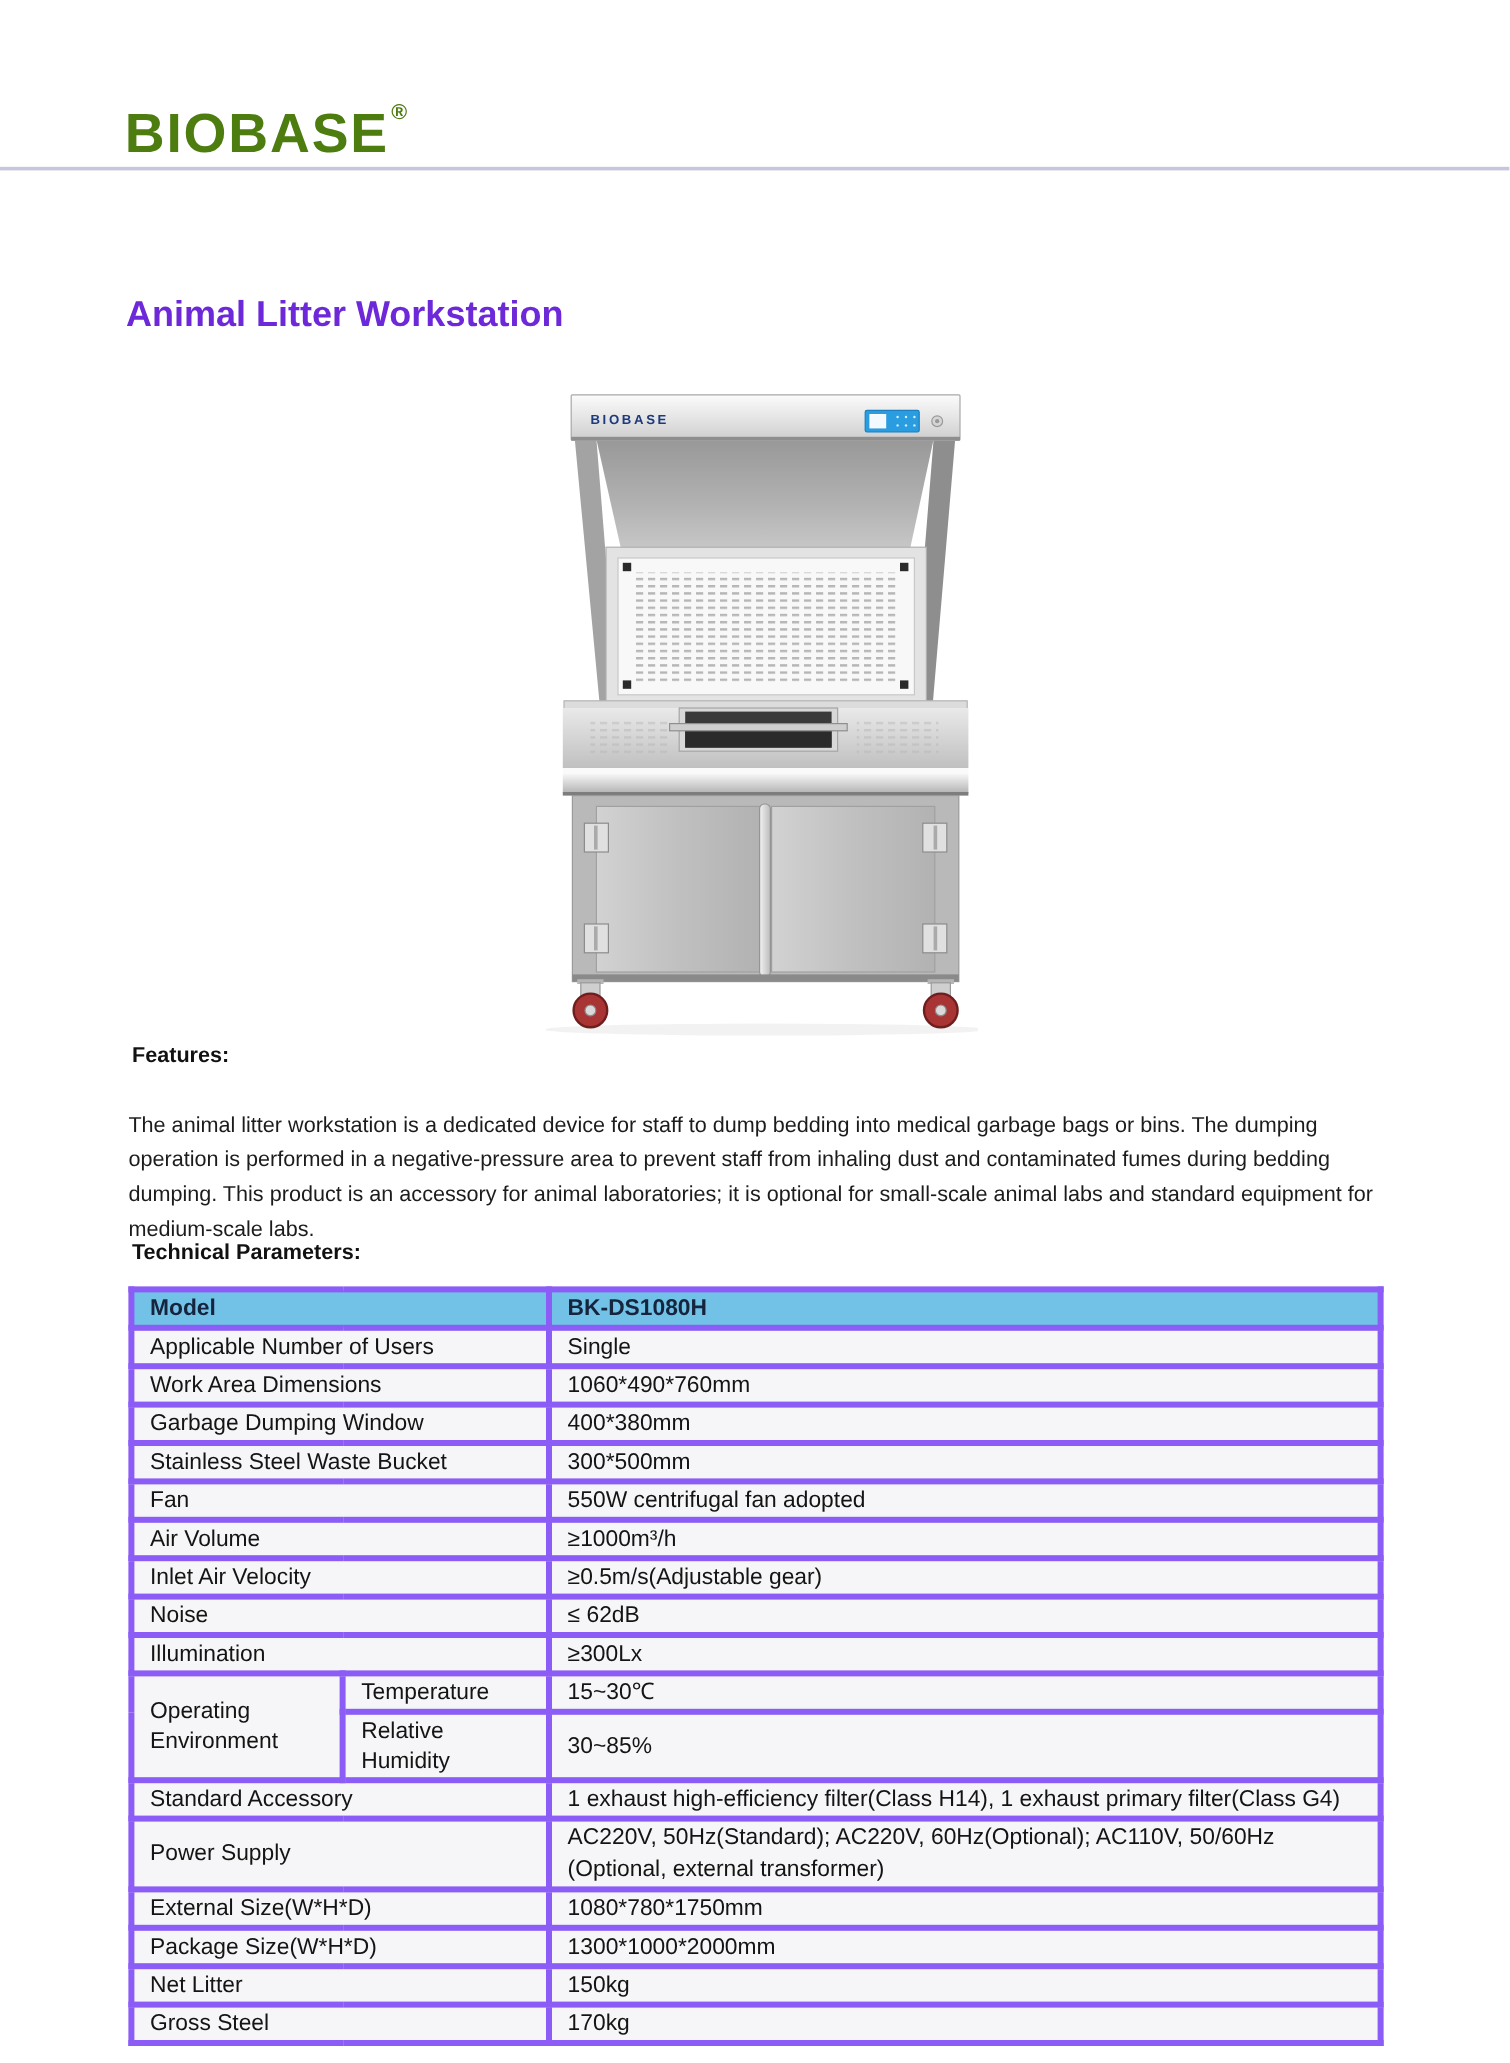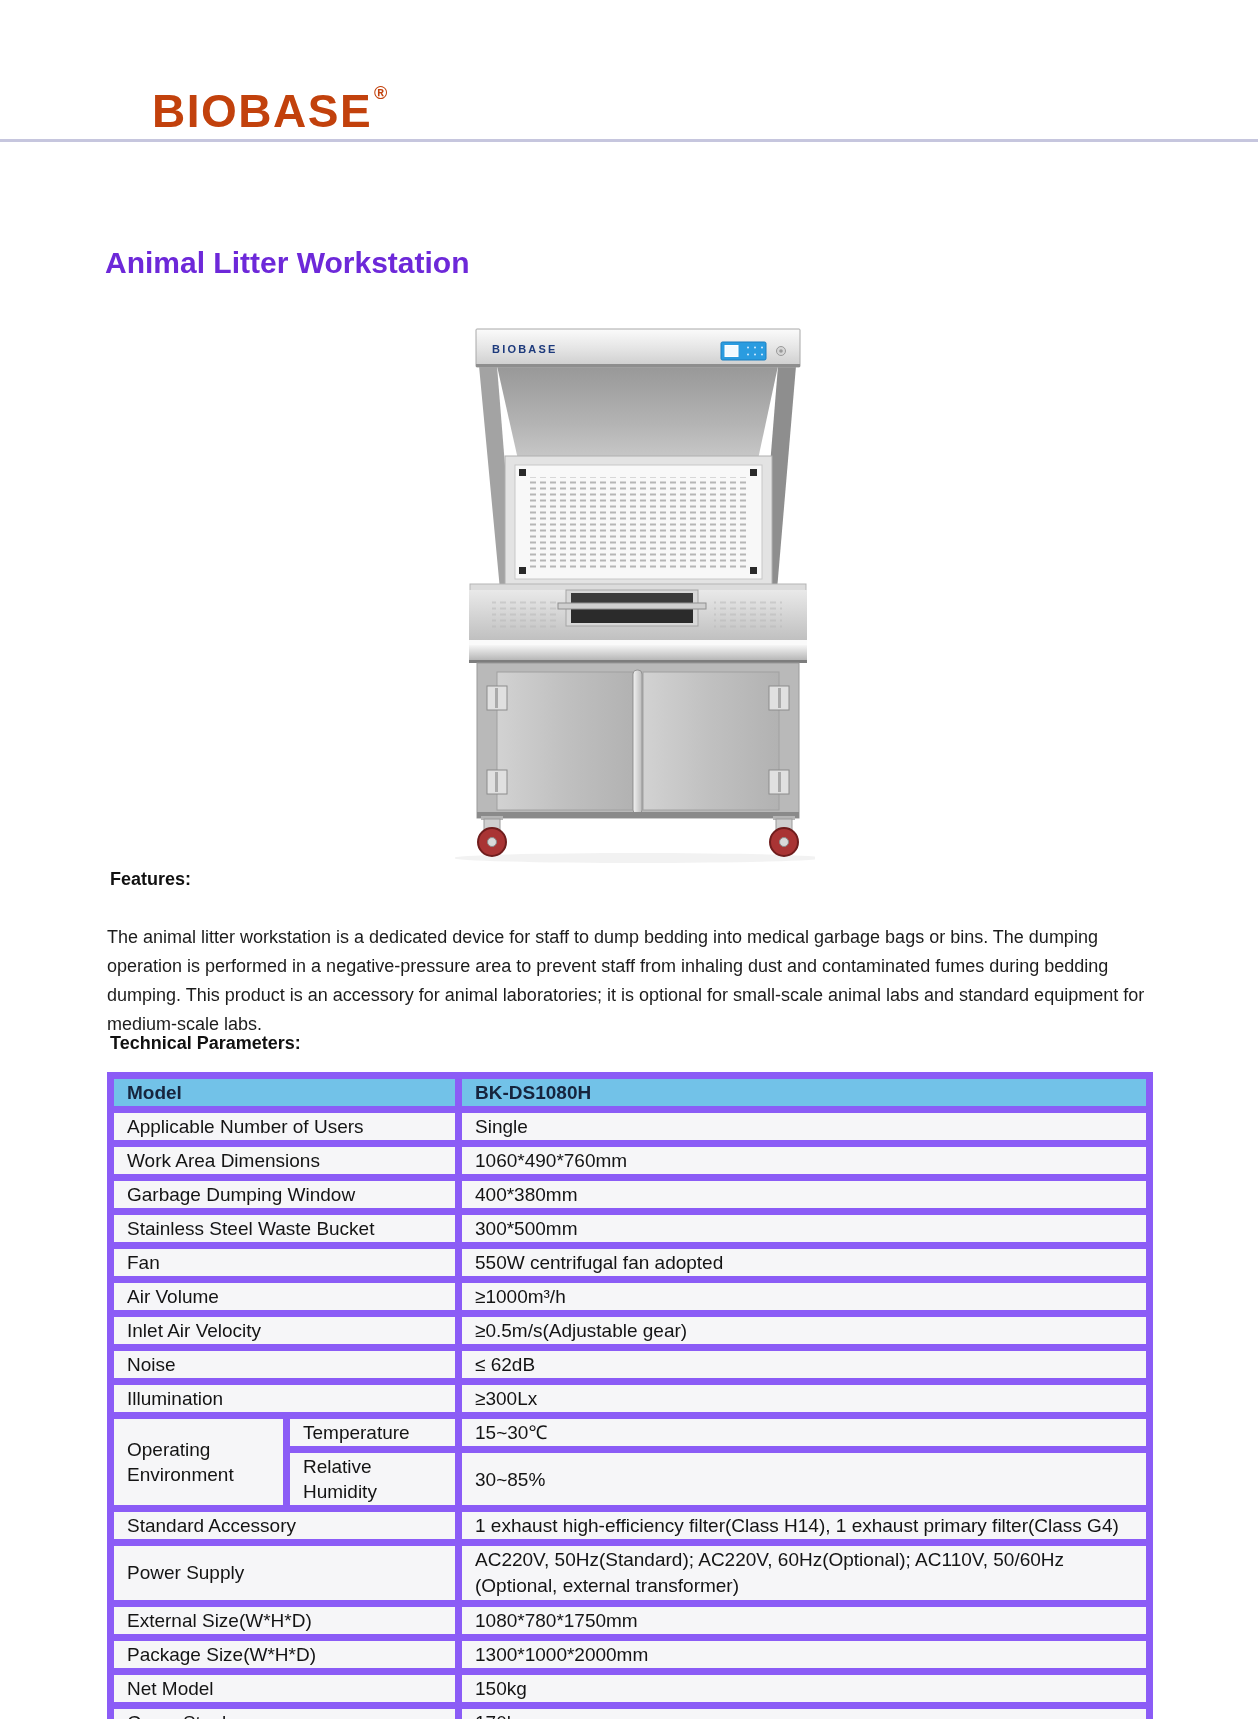--- a/index.html
+++ b/index.html
@@ -7,21 +7,21 @@
     position:relative;
     width:1258px;height:1719px;
     font-family:"Liberation Sans", sans-serif;
     color:#1d1d1d;
     overflow:hidden;
   }
   
   .brand-logo{
     position:absolute;left:104px;top:84px;
     font-size:46px;font-weight:800;letter-spacing:1.5px;
-    color:#c2410c;line-height:1;margin-left:48px;
+    color:#4d7c0f;line-height:1;
   }
   .brand-logo .reg{
     font-size:18px;font-weight:700;vertical-align:28px;margin-left:2px;
   }
   .header-divider{
     position:absolute;left:0;top:139px;width:1258px;height:3px;
     background:#c6c6de;
   }
   
   .page-title{
@@ -44,21 +44,21 @@
   
   table.specs{
     position:absolute;left:107px;top:1072px;width:1046px;
     border-collapse:collapse;table-layout:fixed;
     font-size:19px;color:#141414;
     border:2px solid #5f5f5f;border-bottom-width:3px;
   }
   table.specs col.c1{width:176px;}
   table.specs col.c2{width:172px;}
   table.specs td{
-    border:7px solid #8b5cf6;
+    border:5px solid #8b5cf6;
     background:#f6f6f8;
     height:25px;
     padding:1px 10px 1px 13px;
     vertical-align:middle;
     white-space:pre-line;
     line-height:25px;
   }
   table.specs tr.head td{
     background:#72c2e8;
     font-weight:700;color:#16243d;
@@ -268,21 +268,21 @@
   </tr>
   <tr>
     <td colspan="2">External Size(W*H*D)</td>
     <td>1080*780*1750mm</td>
   </tr>
   <tr>
     <td colspan="2">Package Size(W*H*D)</td>
     <td>1300*1000*2000mm</td>
   </tr>
   <tr>
-    <td colspan="2">Net Model</td>
+    <td colspan="2">Net Litter</td>
     <td>150kg</td>
   </tr>
   <tr>
     <td colspan="2">Gross Steel</td>
     <td>170kg</td>
   </tr>
   </tbody>
 </table>
 
 </body></html>

